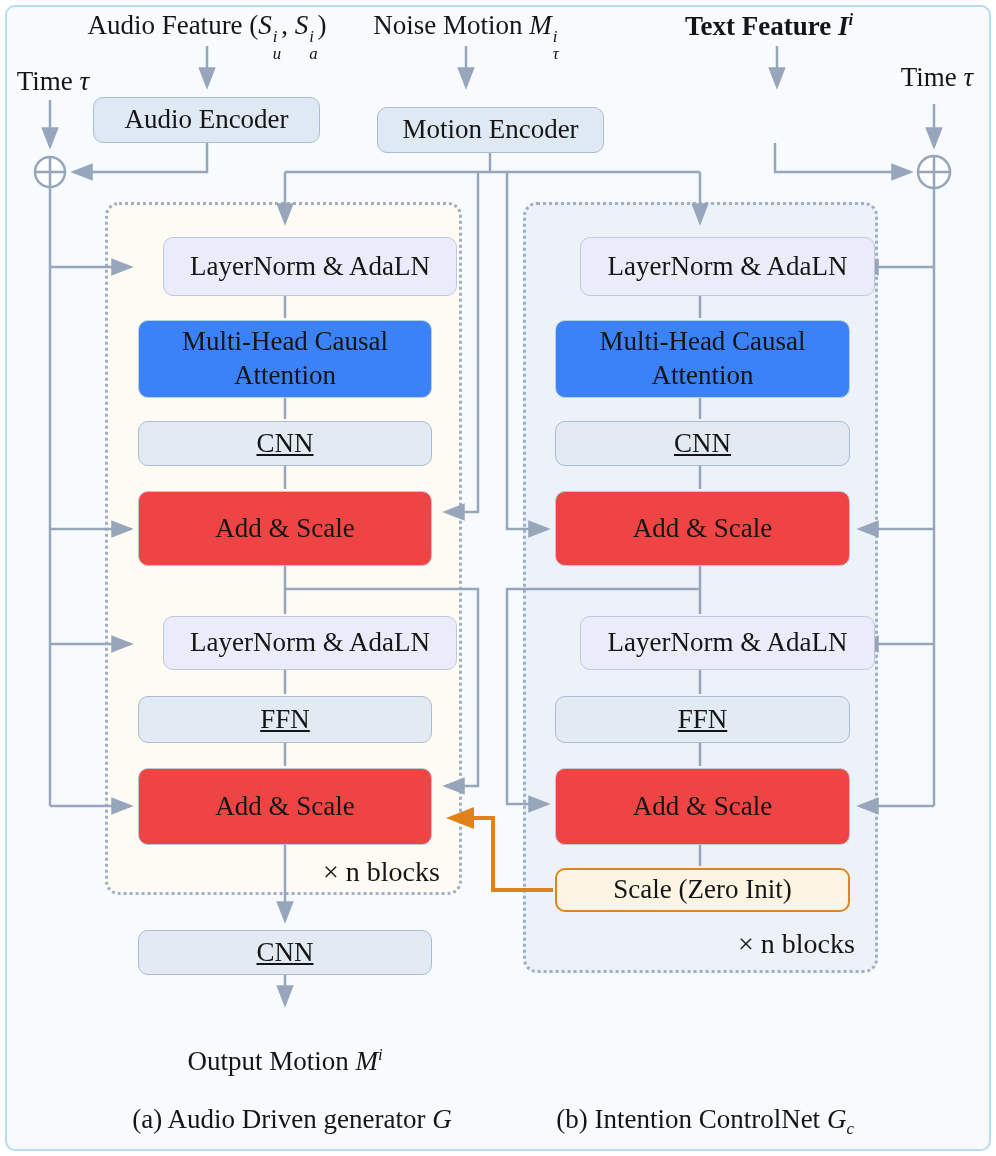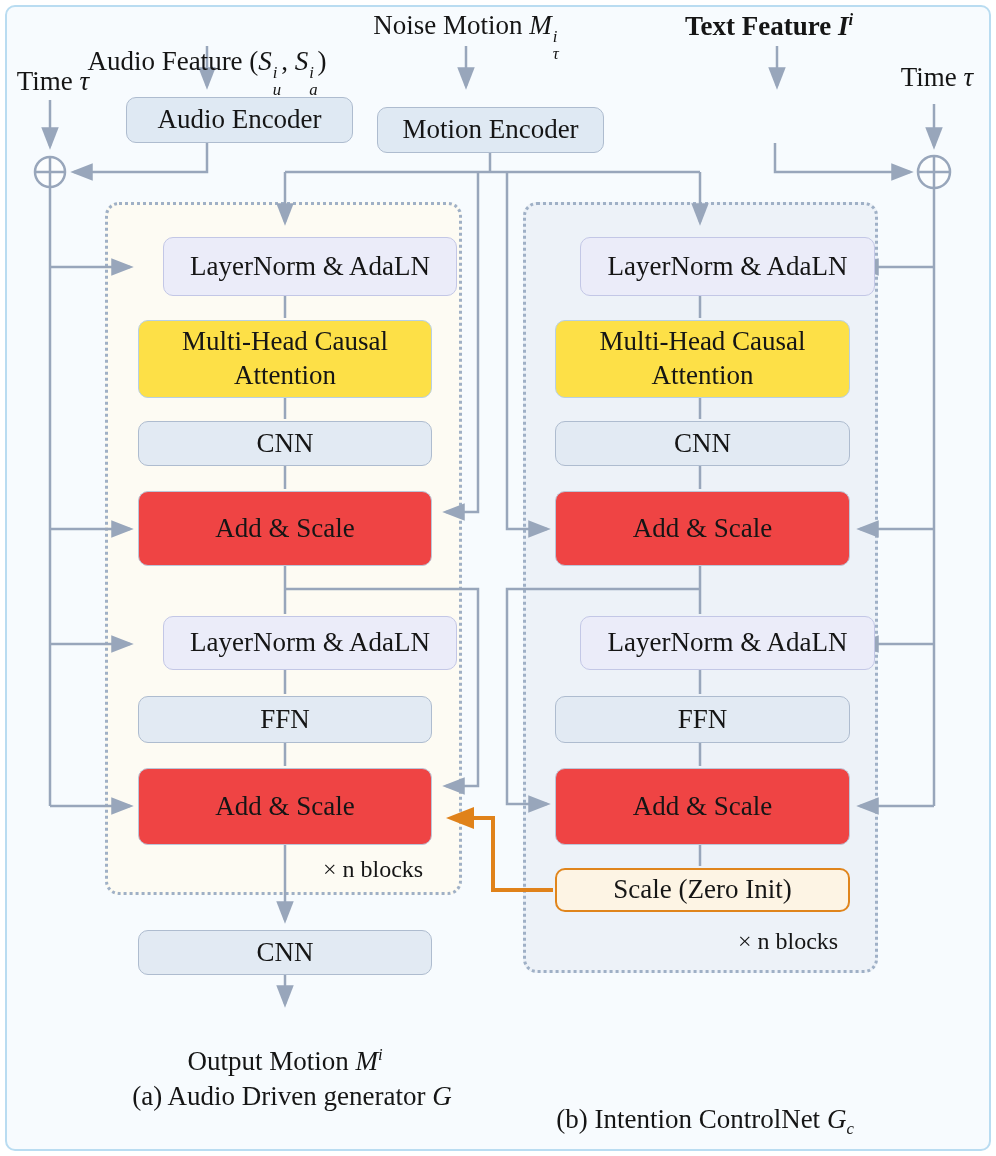--- a/index.html
+++ b/index.html
@@ -9,30 +9,30 @@
          border-radius:10px;background:#f7fbfe;}
   .block{position:absolute;border:3px dotted #9fb0c6;border-radius:14px;}
   #gen-block{left:105px;top:202px;width:351px;height:687px;background:#fdfbf3;}
   #ctrl-block{left:523px;top:202px;width:349px;height:765px;background:#edf2f8;}
   svg.wires{position:absolute;left:0;top:0;z-index:3;}
   .box{position:absolute;z-index:4;border:1.5px solid #aebccf;border-radius:10px;
        display:flex;align-items:center;justify-content:center;text-align:center;
        font-size:27px;line-height:1.25;padding:0 8px;box-sizing:border-box;}
   .enc{background:#dfe9f3;}
   .ln{background:#ebecf9;border-color:#c3c7e6;margin-left:25px;}
-  .mha{background:#fde047;border-color:#b7d0e5;}
-  .cnnb{background:#e2eaf3;}
+  .mha{background:#3b82f6;border-color:#b7d0e5;}
+  .cnnb{background:#e2eaf3;text-decoration:underline;}
   .adds{background:#ef4444;border-color:#bcc6d8;}
   .zero{background:#fdf4e4;border:2.5px solid #e0851c;}
   .lbl{position:absolute;z-index:5;font-size:27px;text-align:center;white-space:nowrap;}
   .var{font-style:italic;}
   .stack{display:inline-flex;flex-direction:column;align-items:flex-start;font-size:0.62em;
          line-height:1.02;vertical-align:-0.5em;margin-left:1px;font-style:italic;}
   sup,sub{font-size:0.62em;}
-  .nblocks{position:absolute;z-index:5;font-size:24px;white-space:nowrap;}
+  .nblocks{position:absolute;z-index:5;font-size:28px;white-space:nowrap;}
 </style>
 </head>
 <body>
 
 <div class="canvas">
   <div class="frame"></div>
 
   <div class="block" id="gen-block"></div>
   <div class="block" id="ctrl-block"></div>
 
@@ -85,36 +85,36 @@
         <path d="M35 172 H65 M50 157 V187"></path>
       </g>
       <g>
         <circle cx="934" cy="172" r="16" fill="#fbfdfe"></circle>
         <path d="M918 172 H950 M934 156 V188"></path>
       </g>
     </g>
     <path d="M553 890 H493 V818 H452" stroke="#e0821a" stroke-width="4" fill="none" marker-end="url(#ao)"></path>
   </svg>
 
-  <div class="lbl" style="left:40px;top:10px;width:334px;margin-top:36px;">Audio Feature (<span class="var">S</span><span class="stack">
+  <div class="lbl" style="left:40px;top:10px;width:334px;">Audio Feature (<span class="var">S</span><span class="stack">
         <span>i</span>
         <span>u</span>
       </span>, <span class="var">S</span><span class="stack">
         <span>i</span>
         <span>a</span>
       </span>)</div>
   <div class="lbl" style="left:346px;top:10px;width:240px;">Noise Motion <span class="var">M</span><span class="stack">
         <span>i</span>
         <span>τ</span>
       </span></div>
   <div class="lbl" style="left:644px;top:10px;width:250px;font-weight:bold;">Text Feature <span class="var">I</span><sup class="var">i</sup></div>
   <div class="lbl" style="left:10px;top:66px;width:86px;">Time <span class="var">τ</span></div>
   <div class="lbl" style="left:894px;top:62px;width:86px;">Time <span class="var">τ</span></div>
 
-  <div class="box enc" style="left:93px;top:97px;width:227px;height:46px;margin-left:33px;">Audio Encoder</div>
+  <div class="box enc" style="left:93px;top:97px;width:227px;height:46px;">Audio Encoder</div>
   <div class="box enc" style="left:377px;top:107px;width:227px;height:46px;">Motion Encoder</div>
 
   <div class="box ln" style="left:138px;top:237px;width:294px;height:59px;">LayerNorm &amp; AdaLN</div>
   <div class="box mha" style="left:138px;top:320px;width:294px;height:78px;">Multi-Head Causal Attention</div>
   <div class="box cnnb" style="left:138px;top:421px;width:294px;height:45px;">CNN</div>
   <div class="box adds" style="left:138px;top:491px;width:294px;height:75px;">Add &amp; Scale</div>
   <div class="box ln" style="left:138px;top:616px;width:294px;height:54px;">LayerNorm &amp; AdaLN</div>
   <div class="box cnnb" style="left:138px;top:696px;width:294px;height:47px;">FFN</div>
   <div class="box adds" style="left:138px;top:768px;width:294px;height:77px;">Add &amp; Scale</div>
   <div class="nblocks" style="left:323px;top:856px;">× n blocks</div>
@@ -124,15 +124,15 @@
   <div class="box mha" style="left:555px;top:320px;width:295px;height:78px;">Multi-Head Causal Attention</div>
   <div class="box cnnb" style="left:555px;top:421px;width:295px;height:45px;">CNN</div>
   <div class="box adds" style="left:555px;top:491px;width:295px;height:75px;">Add &amp; Scale</div>
   <div class="box ln" style="left:555px;top:616px;width:295px;height:54px;">LayerNorm &amp; AdaLN</div>
   <div class="box cnnb" style="left:555px;top:696px;width:295px;height:47px;">FFN</div>
   <div class="box adds" style="left:555px;top:768px;width:295px;height:77px;">Add &amp; Scale</div>
   <div class="box zero" style="left:555px;top:868px;width:295px;height:44px;">Scale (Zero Init)</div>
   <div class="nblocks" style="left:738px;top:928px;">× n blocks</div>
 
   <div class="lbl" style="left:135px;top:1045px;width:300px;">Output Motion <span class="var">M</span><sup class="var">i</sup></div>
-  <div class="lbl" style="left:110px;top:1081px;width:364px;">(a) Audio Driven generator <span class="var">G</span></div>
+  <div class="lbl" style="left:110px;top:1104px;width:364px;">(a) Audio Driven generator <span class="var">G</span></div>
   <div class="lbl" style="left:523px;top:1104px;width:364px;">(b) Intention ControlNet <span class="var">G</span><sub class="var">c</sub></div>
 </div>
 
 </body></html>

